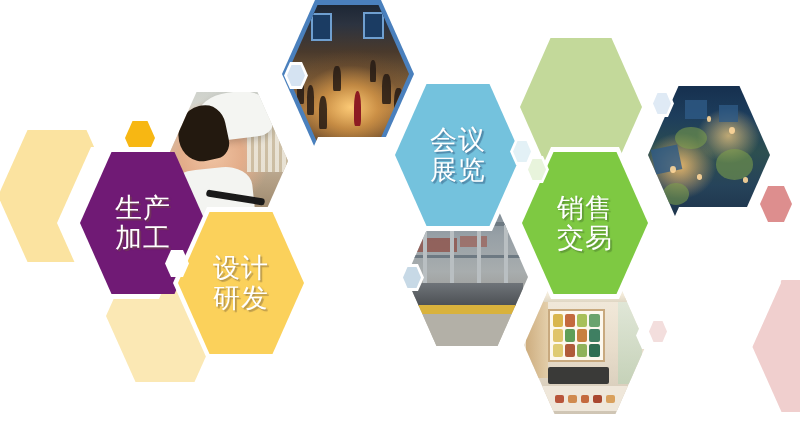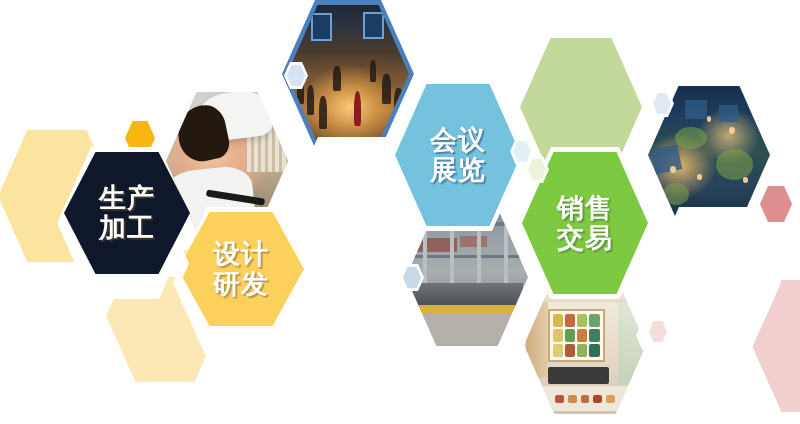--- a/index.html
+++ b/index.html
@@ -15,21 +15,21 @@
     position:absolute;
     -webkit-clip-path:polygon(25% 0%,75% 0%,100% 50%,75% 100%,25% 100%,0% 50%);
     clip-path:polygon(25% 0%,75% 0%,100% 50%,75% 100%,25% 100%,0% 50%);
     display:flex;align-items:center;justify-content:center;
     box-sizing:border-box;
     overflow:hidden;
   }
   .hex .label{
     text-align:center;
     color:#ffffff;
-    font-weight:bold;
+    font-weight:normal;
     font-size:27px;
     line-height:1.12;
     letter-spacing:1px;
     text-shadow:
        2px 2px 0 rgba(120,95,60,.30),
        1px 1px 2px rgba(90,70,40,.35);
     white-space:pre-line;
     user-select:none;
   }
   .hex.blue .label,
@@ -241,27 +241,27 @@
       <div class="lamp" style="left:40%;top:64%;width:4%;height:4%"></div>
       <div class="lamp" style="left:66%;top:30%;width:5%;height:5%"></div>
       <div class="lamp" style="left:78%;top:66%;width:4%;height:4%"></div>
       <div class="lamp" style="left:48%;top:22%;width:4%;height:4%"></div>
     </div>
   </div>
   <div class="mini" style="left:650px;top:90px;width:24px;height:27px;background:#ffffff;"></div>
   <div class="mini" style="left:653px;top:93px;width:18px;height:21px;background:#dfeaf5;"></div>
 
   <div class="hexring" style="left:57px;top:147px;width:136px;height:152px;background:#ffffff;"></div>
-  <div class="hex orange" style="left:64px;top:152px;width:126px;height:122px;background:#0f172a;">
+  <div class="hex orange" style="left:80px;top:152px;width:126px;height:142px;background:#701a75;">
     <span class="label">生产
 加工</span>
   </div>
 
   <div class="hexring" style="left:173px;top:207px;width:136px;height:152px;background:#ffffff;"></div>
-  <div class="hex yellow" style="left:178px;top:212px;width:126px;height:114px;background:#fbd15b;">
+  <div class="hex yellow" style="left:178px;top:212px;width:126px;height:142px;background:#fbd15b;">
     <span class="label">设计
 研发</span>
   </div>
   <div class="mini" style="left:165px;top:250px;width:24px;height:27px;background:#ffffff;"></div>
 
   <div class="hexring" style="left:284px;top:137px;width:136px;height:152px;background:#ffffff;"></div>
   <div class="mini" style="left:372px;top:254px;width:22px;height:25px;background:#ffffff;"></div>
 
   <div class="hexring" style="left:390px;top:79px;width:136px;height:152px;background:#ffffff;"></div>
   <div class="hex lblue" style="left:395px;top:84px;width:126px;height:142px;background:#74c2dd;">

